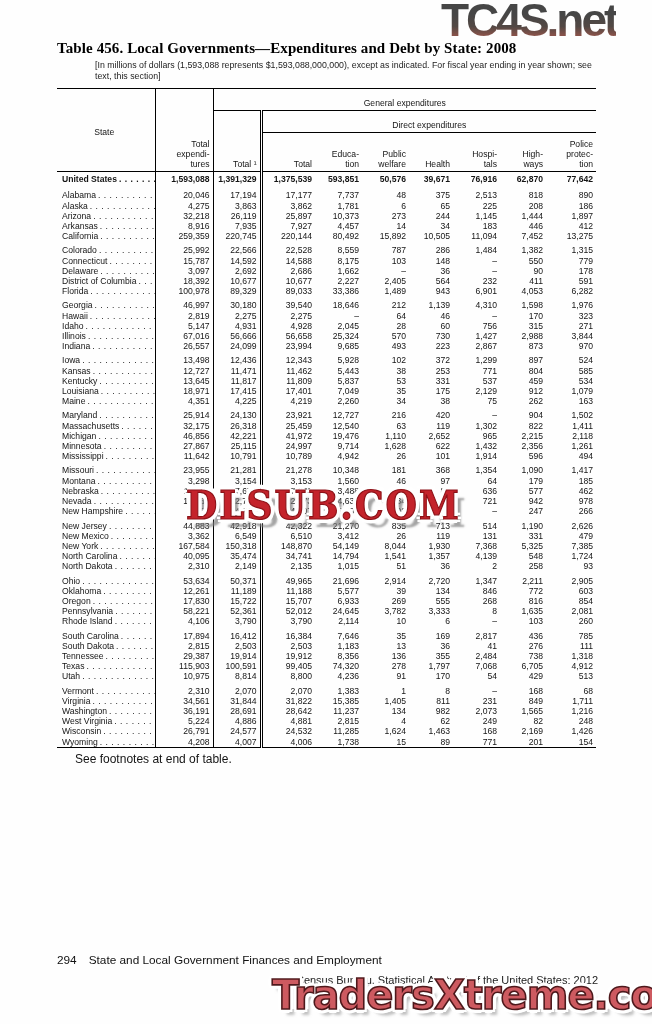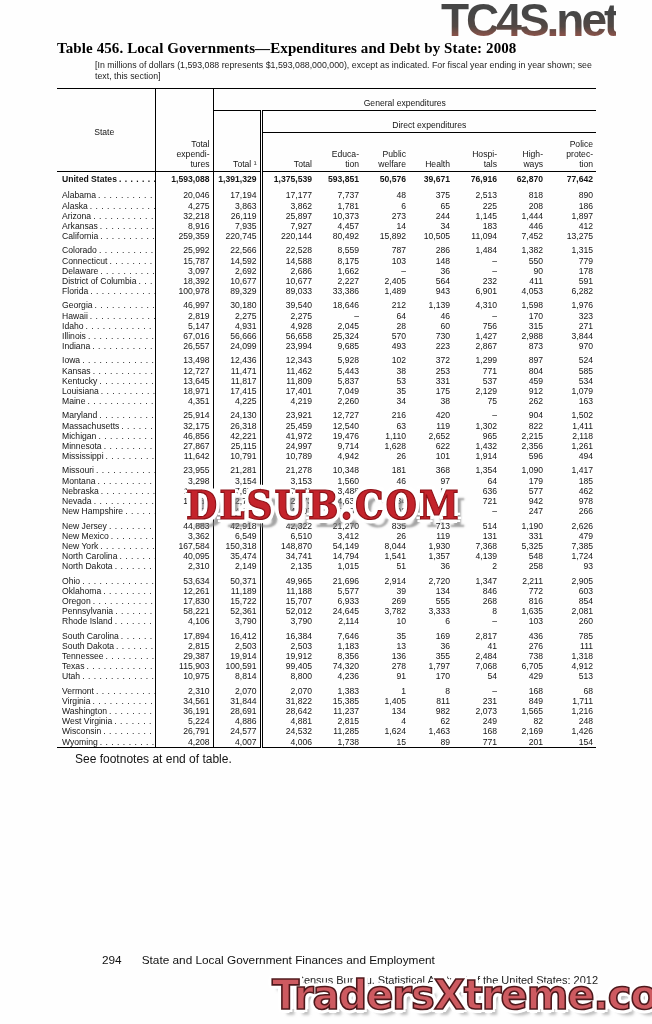--- a/index.html
+++ b/index.html
@@ -28,21 +28,21 @@
   .tbl td{text-align:right;padding:0 3px 0 0;line-height:10.2px;white-space:nowrap;
     overflow:hidden;}
   .tbl td.st{text-align:left;padding:0;}
   .strow{display:flex;padding-left:5px;overflow:hidden;}
   .ld{flex:1;overflow:hidden;white-space:nowrap;margin-left:2px;}
   .ld::after{content:". . . . . . . . . . . . . . . . . . . . . . . . . . .";letter-spacing:.5px;}
   tbody.us td{font-weight:bold;padding-top:2px;padding-bottom:2px;}
   tbody.grp tr:first-child td{padding-top:4px;}
   .footnote{font-size:12px;margin:4px 0 0 18px;}
   .pagefooter{position:absolute;left:57px;top:953px;font-size:11.8px;color:#111;
-    display:flex;gap:20px;white-space:nowrap;margin-left:45px;}
+    display:flex;gap:12px;white-space:nowrap;}
   .sourceline{position:absolute;left:0;top:974px;width:598px;text-align:right;
     font-size:11px;color:#222;}
   
   .wm{position:absolute;z-index:6;pointer-events:none;white-space:nowrap;}
   #wm-top{
     left:441px;top:-7px;font-weight:bold;font-size:46px;letter-spacing:-3px;
     font-family:"Liberation Sans",sans-serif;
     background:linear-gradient(180deg,#3f3f3f 40%,#4c413d 62%,#8f4e44 82%,#9c564a 95%);
     -webkit-background-clip:text;background-clip:text;color:transparent;
     filter:blur(.3px);opacity:.96;

